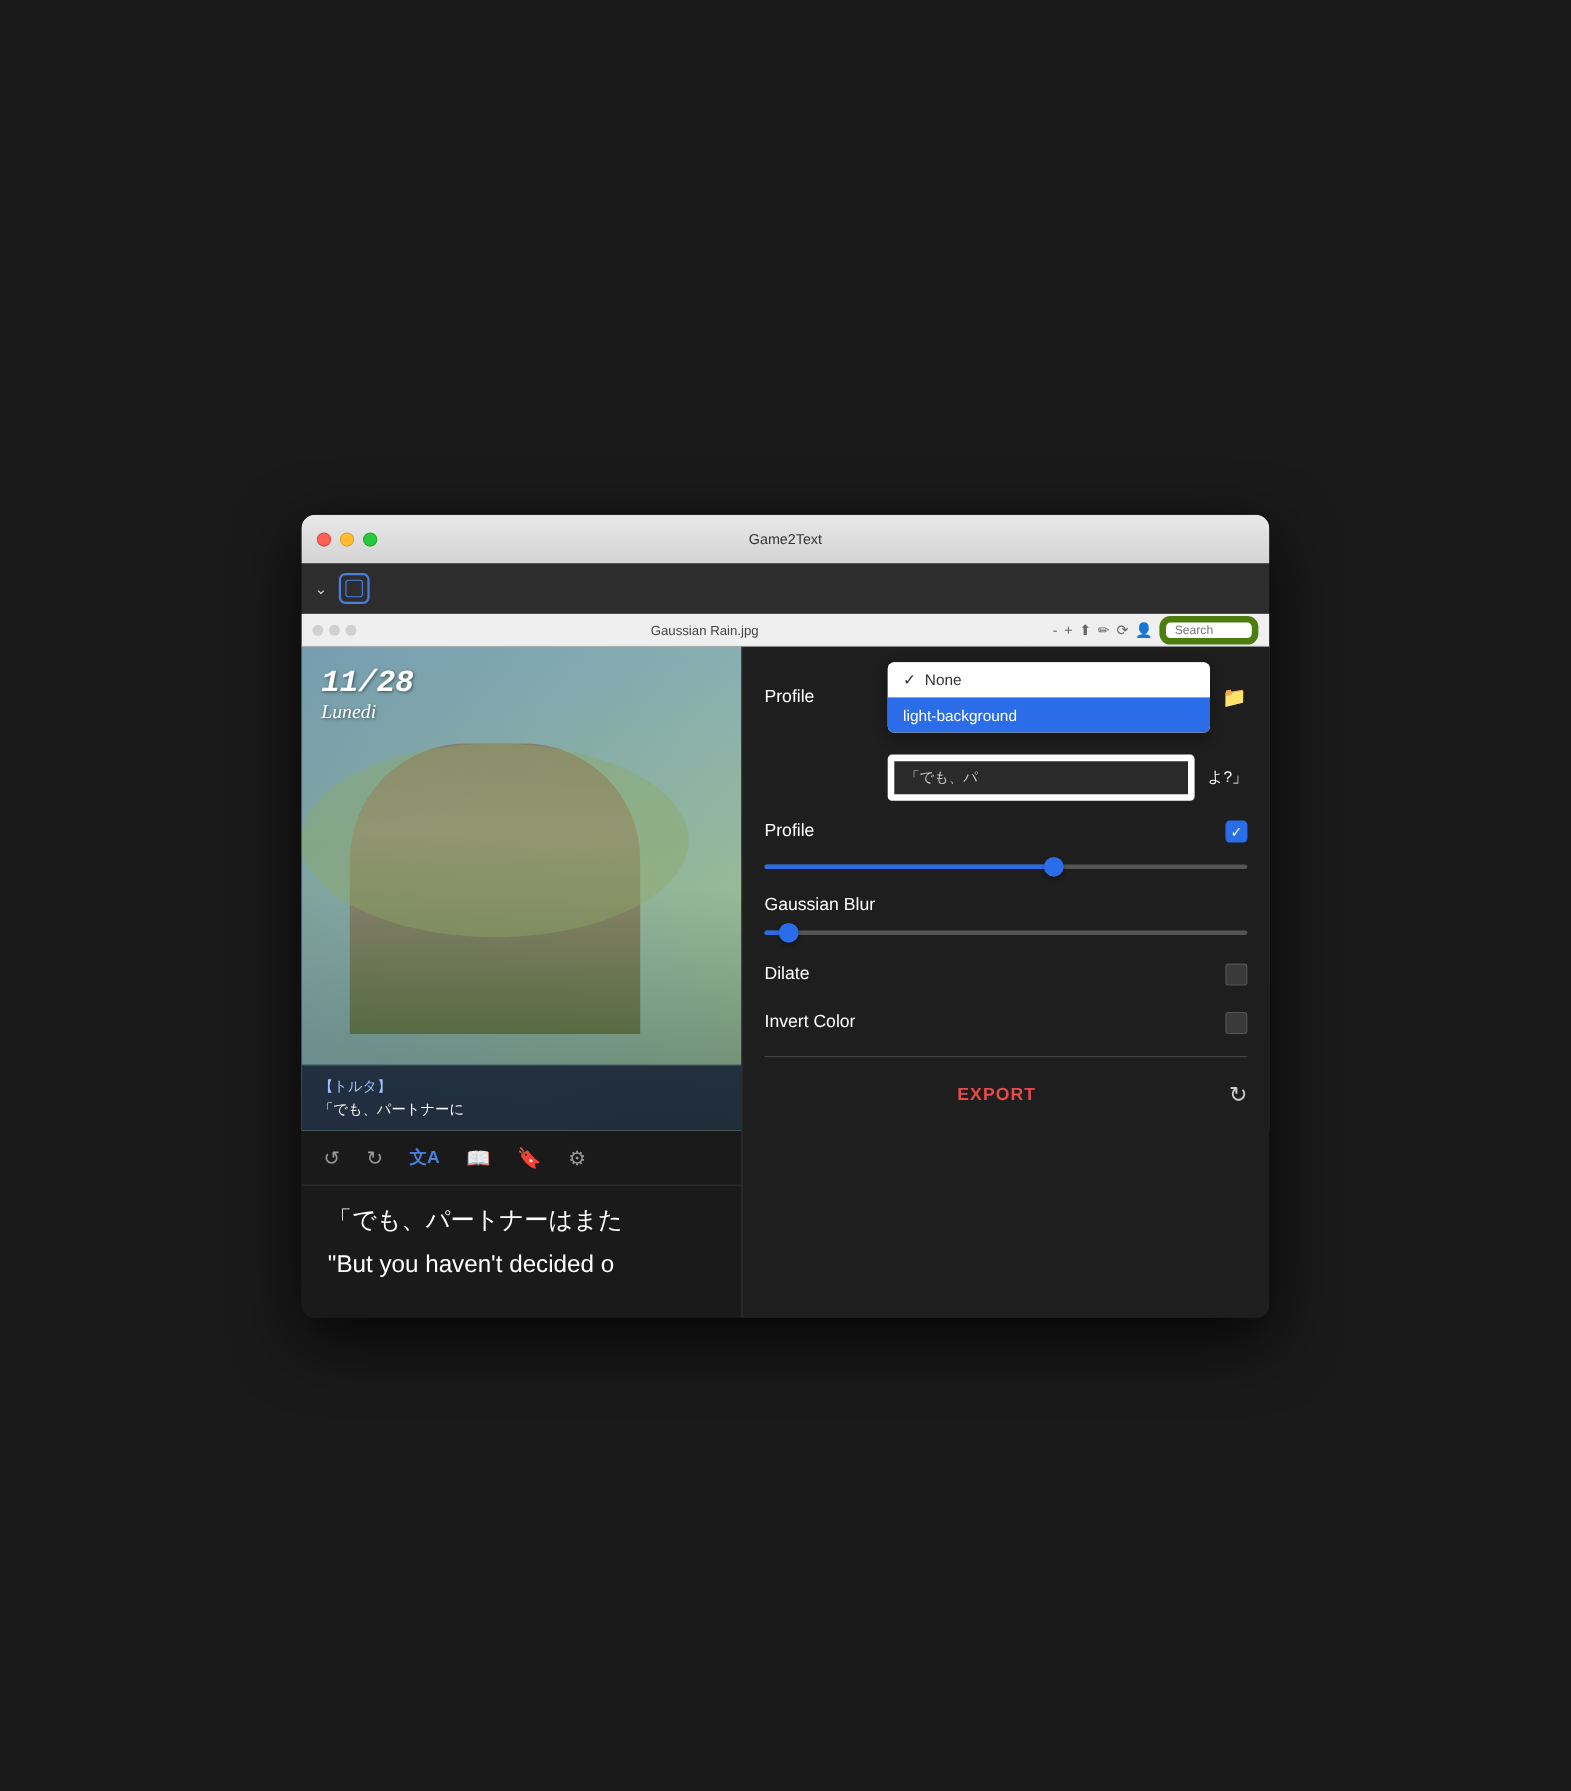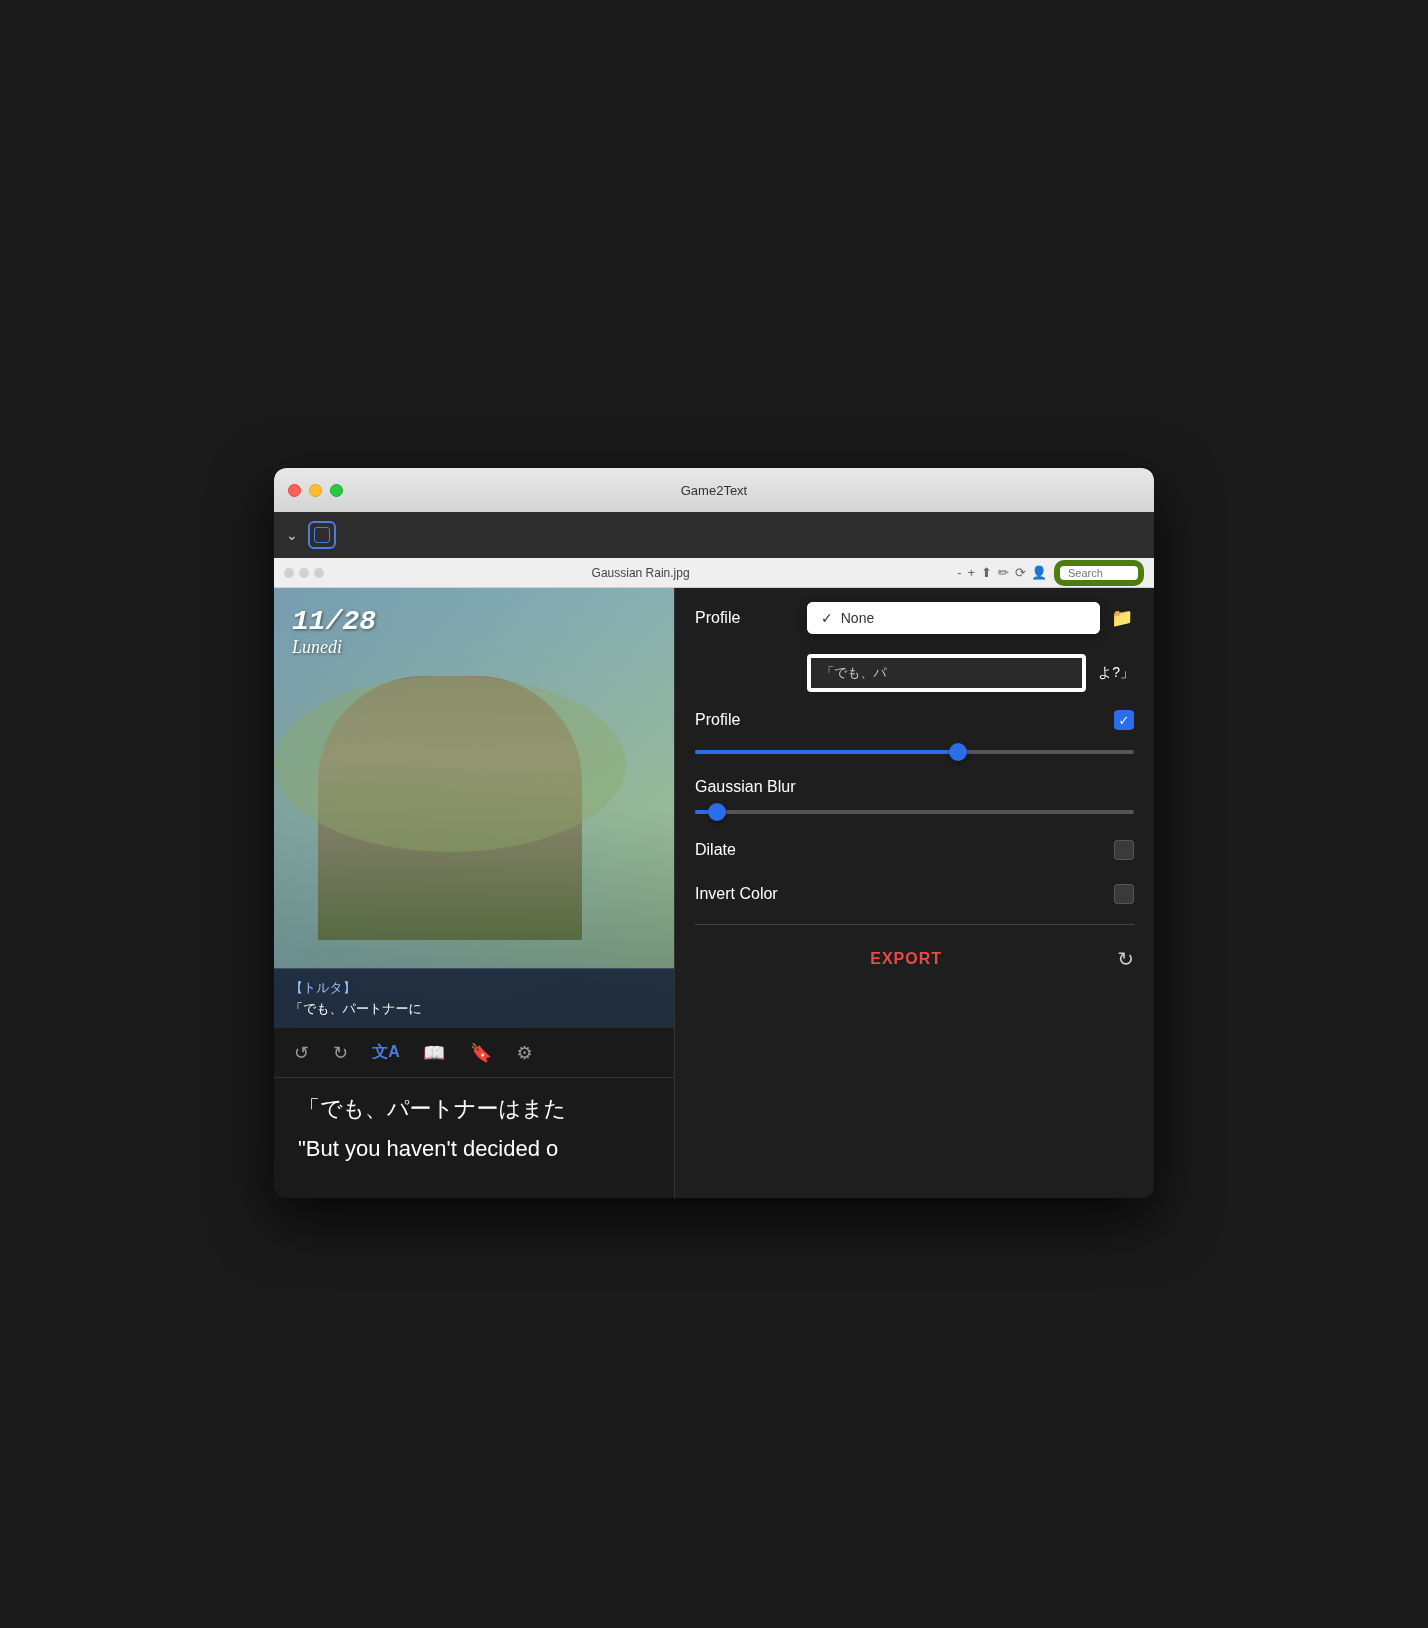--- a/index.html
+++ b/index.html
@@ -254,21 +254,21 @@
     
     .profile-value-row {
       display: flex;
       align-items: center;
       padding: 6px 20px;
       gap: 12px;
     }
     .profile-value-box {
       flex: 1;
       background: #2a2a2a;
-      border: 4px solid #ffffff;
+      border: 6px solid #ffffff;
       border-radius: 4px;
       padding: 6px 10px;
       color: #ccc;
       font-size: 13px;
       overflow: hidden;
       text-overflow: ellipsis;
       white-space: nowrap;
     }
     .profile-end-text {
       color: white;
@@ -572,20 +572,23 @@
     <div class="settings-panel">
 
       <div class="settings-row">
         <span class="settings-label">Profile</span>
         <div class="settings-dropdown-container">
           <div class="dropdown-options">
             <div class="dropdown-option selected-none">
               <span class="check">✓</span>
               <span>None</span>
             </div>
+            <div class="dropdown-option highlighted">
+              <span>light-background</span>
+            </div>
           </div>
         </div>
         <button class="folder-btn">📁</button>
       </div>
 
       <div class="profile-value-row">
         <div style="min-width:100px;"></div>
         <div class="profile-value-box">
           <span>「でも、パ</span>
         </div>

